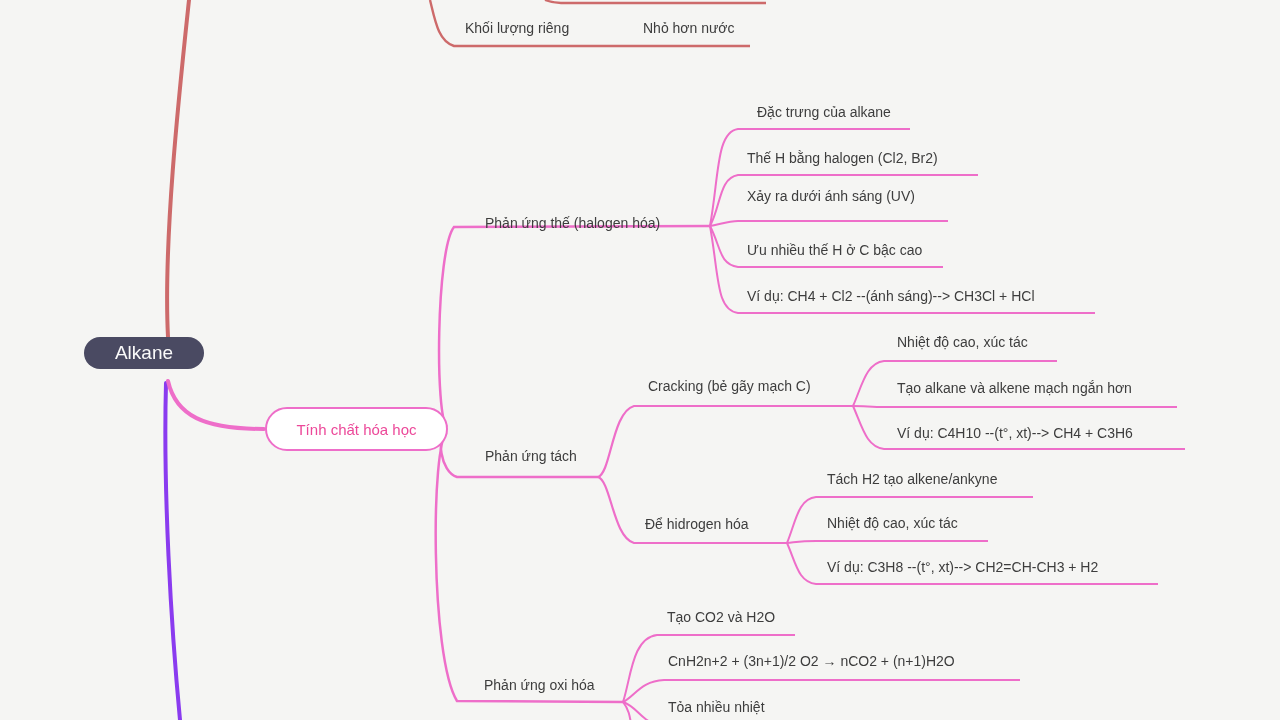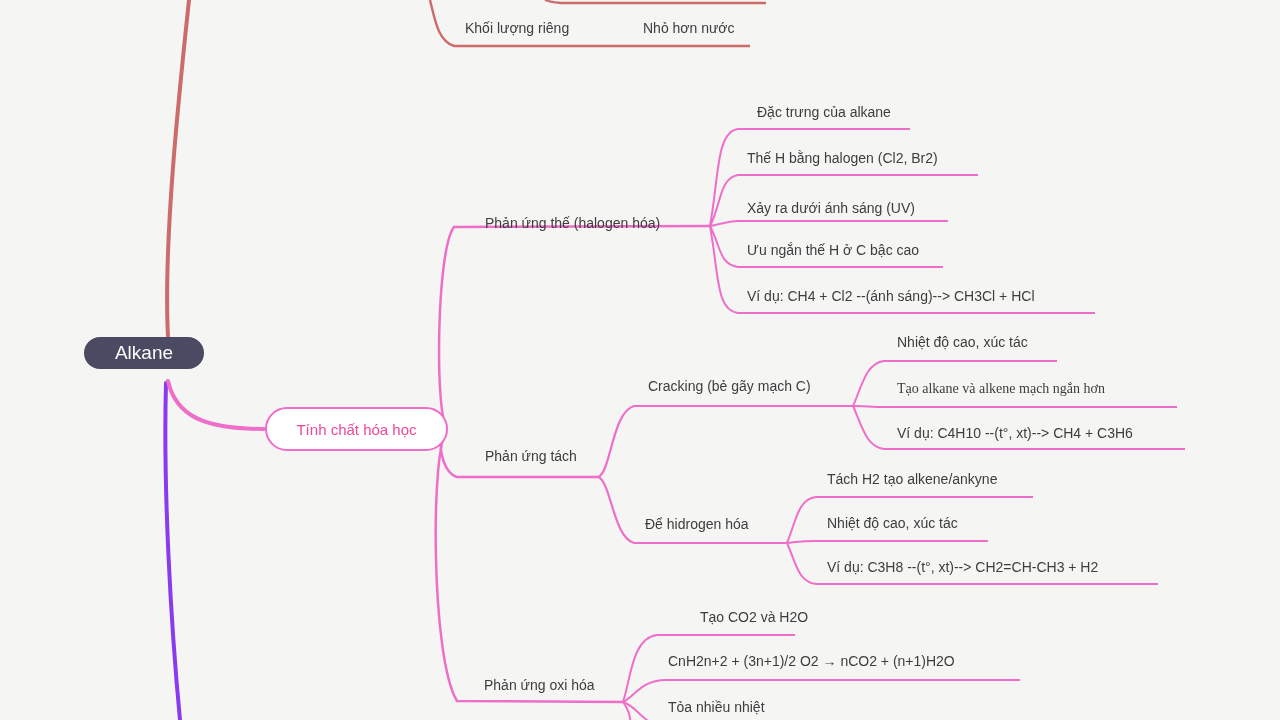--- a/index.html
+++ b/index.html
@@ -75,34 +75,34 @@
   <div class="pill root">Alkane</div>
 
   <div class="label" style="left:465px;top:20px;">Khối lượng riêng</div>
   <div class="label" style="left:643px;top:20px;">Nhỏ hơn nước</div>
 
   <div class="pill topic">Tính chất hóa học</div>
 
   <div class="label" style="left:485px;top:195px;margin-top:20px;">Phản ứng thế (halogen hóa)</div>
   <div class="label" style="left:747px;top:104px;margin-left:10px;">Đặc trưng của alkane</div>
   <div class="label" style="left:747px;top:150px;">Thế H bằng halogen (Cl2, Br2)</div>
-  <div class="label" style="left:747px;top:200px;text-align:center;">Xảy ra dưới ánh sáng (UV)</div>
-  <div class="label" style="left:747px;top:242px;">Ưu ngắn thế H ở C bậc cao</div>
+  <div class="label" style="left:747px;top:188px;text-align:center;">Xảy ra dưới ánh sáng (UV)</div>
+  <div class="label" style="left:747px;top:242px;">Ưu nhiều thế H ở C bậc cao</div>
   <div class="label" style="left:747px;top:288px;">Ví dụ: CH4 + Cl2 --(ánh sáng)--&gt; CH3Cl + HCl</div>
 
   <div class="label" style="left:485px;top:448px;">Phản ứng tách</div>
 
   <div class="label" style="left:648px;top:378px;">Cracking (bẻ gãy mạch C)</div>
   <div class="label" style="left:897px;top:334px;">Nhiệt độ cao, xúc tác</div>
-  <div class="label" style="left:897px;top:380px;font-family:Liberation Serif, serif;">Tạo alkane và alkene mạch ngắn hơn</div>
+  <div class="label" style="left:897px;top:380px;">Tạo alkane và alkene mạch ngắn hơn</div>
   <div class="label" style="left:897px;top:425px;">Ví dụ: C4H10 --(t°, xt)--&gt; CH4 + C3H6</div>
 
   <div class="label" style="left:645px;top:516px;">Để hidrogen hóa</div>
   <div class="label" style="left:827px;top:471px;">Tách H2 tạo alkene/ankyne</div>
   <div class="label" style="left:827px;top:515px;">Nhiệt độ cao, xúc tác</div>
   <div class="label" style="left:827px;top:559px;">Ví dụ: C3H8 --(t°, xt)--&gt; CH2=CH-CH3 + H2</div>
 
   <div class="label" style="left:484px;top:677px;">Phản ứng oxi hóa</div>
-  <div class="label" style="left:700px;top:609px;">Tạo CO2 và H2O</div>
+  <div class="label" style="left:667px;top:609px;">Tạo CO2 và H2O</div>
   <div class="label" style="left:668px;top:653px;">CnH2n+2 + (3n+1)/2 O2 → nCO2 + (n+1)H2O</div>
   <div class="label" style="left:668px;top:699px;">Tỏa nhiều nhiệt</div>
 
 </div>
 
 </body></html>

